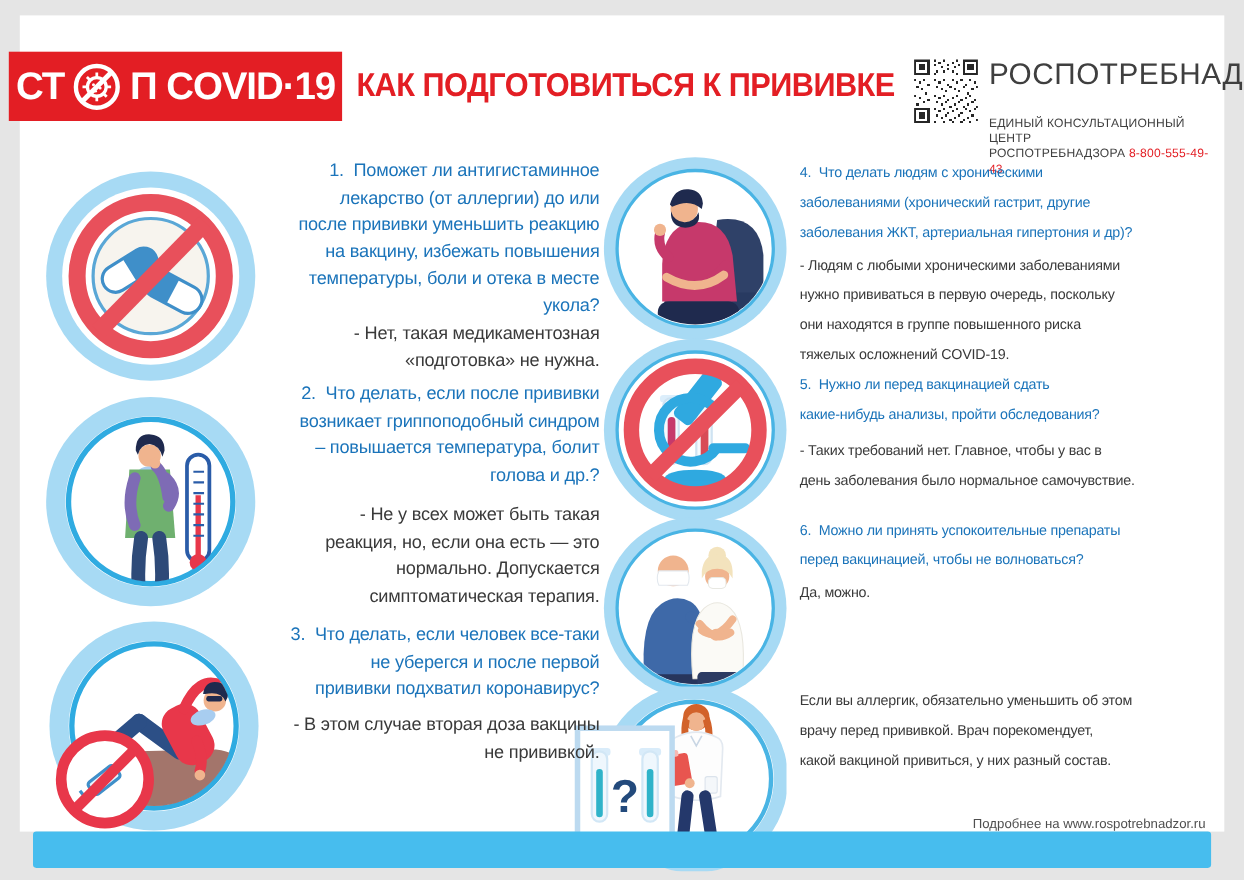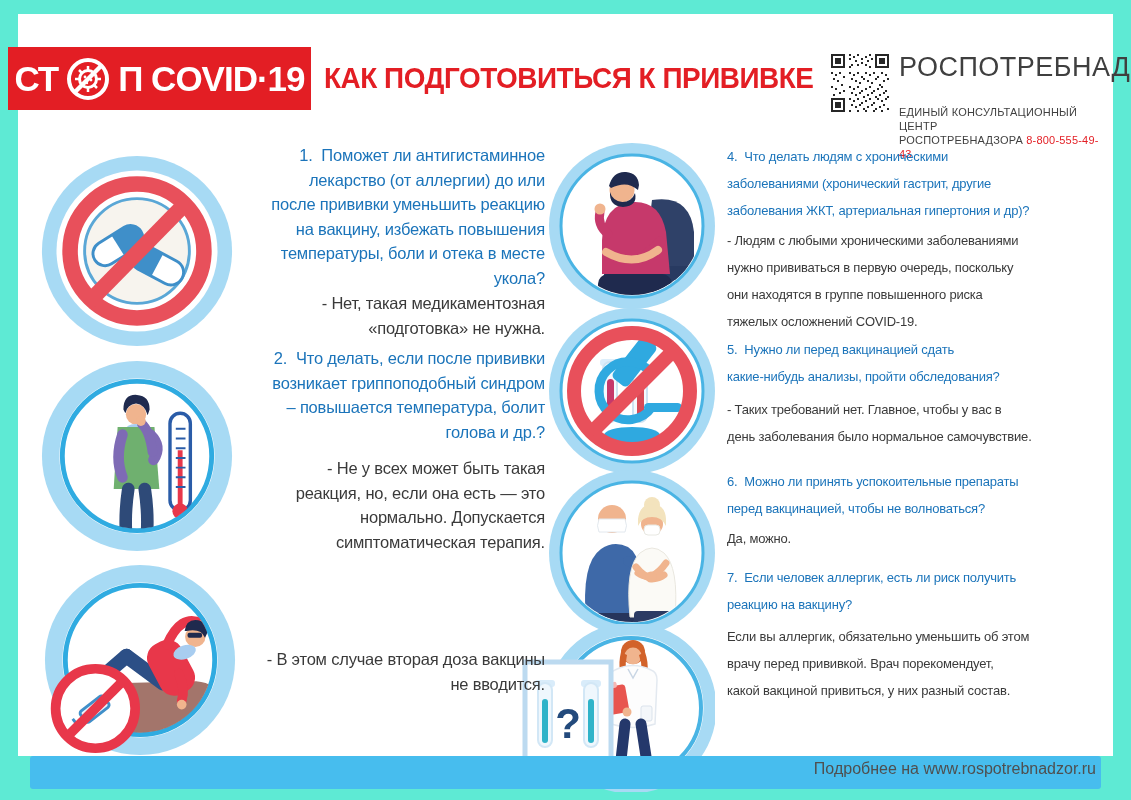--- a/index.html
+++ b/index.html
@@ -1,18 +1,18 @@
 <!DOCTYPE html>
 <html><head>
 <meta charset="utf-8">
 <style>
   * { margin:0; padding:0; box-sizing:border-box; }
   html,body { width:1131px; height:800px; }
   body { font-family:"Liberation Sans", sans-serif; position:relative; overflow:hidden; background:#fff; }
-  .poster { position:absolute; inset:0; background:#5eead4; }
+  .poster { position:absolute; inset:0; background:#e5e5e5; }
   .panel { position:absolute; left:18px; top:14px; width:1095px; height:742px; background:#ffffff; }
   .bottom-bar { position:absolute; left:30px; top:756px; width:1071px; height:33px; background:#47bdee; border-radius:3px; }
 
   
   .logo-banner { position:absolute; left:8px; top:47px; width:303px; height:63px; background:#e31e24;
                  display:flex; align-items:center; justify-content:center; gap:7px; }
   .logo-text { color:#fff; font-weight:bold; font-size:35px; letter-spacing:-1px; white-space:nowrap; }
   .main-title { position:absolute; left:324px; top:61px; font-size:30px; font-weight:bold; color:#e31e24;
                 letter-spacing:-0.5px; white-space:nowrap; transform:scaleX(.93); transform-origin:left center; }
   .qr { position:absolute; left:831px; top:54px; width:58px; height:58px; }
@@ -22,21 +22,21 @@
   .agency-sub .phone { color:#e31e24; }
 
   
   .q, .a { position:absolute; white-space:pre-line; letter-spacing:-0.2px; }
   .q { color:#1b74ba; }
   .a { color:#3a3a3a; }
   .col-l { left:243px; width:302px; font-size:16.5px; line-height:24.5px;text-align:right; }
   .col-r { left:727px; width:400px; font-size:13px; line-height:27px; }
 
   .illu { position:absolute; }
-  .footer-note { position:absolute; right:35px; top:760px; font-size:16px; color:#4f4f4f;margin-left:36px; }
+  .footer-note { position:absolute; right:35px; top:742px; font-size:12px; color:#4f4f4f;margin-left:36px; }
 </style>
 </head>
 <body>
 
 <div class="poster">
   <div class="panel"></div>
 
   <div class="logo-banner">
     <span class="logo-text">СТ</span>
     <svg width="46" height="46" viewBox="0 0 46 46">
@@ -293,38 +293,39 @@
   <div class="a col-l" style="top:291px;">- Нет, такая медикаментозная
 «подготовка» не нужна.</div>
   <div class="q col-l" style="top:346px;">2.&nbsp;&nbsp;Что делать, если после прививки
 возникает гриппоподобный синдром
 – повышается температура, болит
 голова и др.?</div>
   <div class="a col-l" style="top:456px;">- Не у всех может быть такая
 реакция, но, если она есть — это
 нормально. Допускается
 симптоматическая терапия.</div>
+  <div class="q col-l" style="top:565px;">3.&nbsp;&nbsp;Что делать, если человек все-таки
+не уберегся и после первой
+прививки подхватил коронавирус?</div>
   <div class="a col-l" style="top:647px;">- В этом случае вторая доза вакцины
-не вводится.</div>
+не прививкой.</div>
 
   <div class="q col-r" style="top:143px;">4.&nbsp;&nbsp;Что делать людям с хроническими
 заболеваниями (хронический гастрит, другие
 заболевания ЖКТ, артериальная гипертония и др)?</div>
   <div class="a col-r" style="top:227px;">- Людям с любыми хроническими заболеваниями
 нужно прививаться в первую очередь, поскольку
 они находятся в группе повышенного риска
 тяжелых осложнений COVID-19.</div>
   <div class="q col-r" style="top:336px;">5.&nbsp;&nbsp;Нужно ли перед вакцинацией сдать
 какие-нибудь анализы, пройти обследования?</div>
   <div class="a col-r" style="top:396px;">- Таких требований нет. Главное, чтобы у вас в
 день заболевания было нормальное самочувствие.</div>
   <div class="q col-r" style="top:468px;">6.&nbsp;&nbsp;Можно ли принять успокоительные препараты
 перед вакцинацией, чтобы не волноваться?</div>
   <div class="a col-r" style="top:525px;">Да, можно.</div>
-  <div class="q col-r" style="top:564px;">7.&nbsp;&nbsp;Если человек аллергик, есть ли риск получить
-реакцию на вакцину?</div>
   <div class="a col-r" style="top:623px;">Если вы аллергик, обязательно уменьшить об этом
 врачу перед прививкой. Врач порекомендует,
 какой вакциной привиться, у них разный состав.</div>
 
   <div class="bottom-bar"></div>
   <div class="footer-note">Подробнее на www.rospotrebnadzor.ru</div>
 </div>
 
 </body></html>

